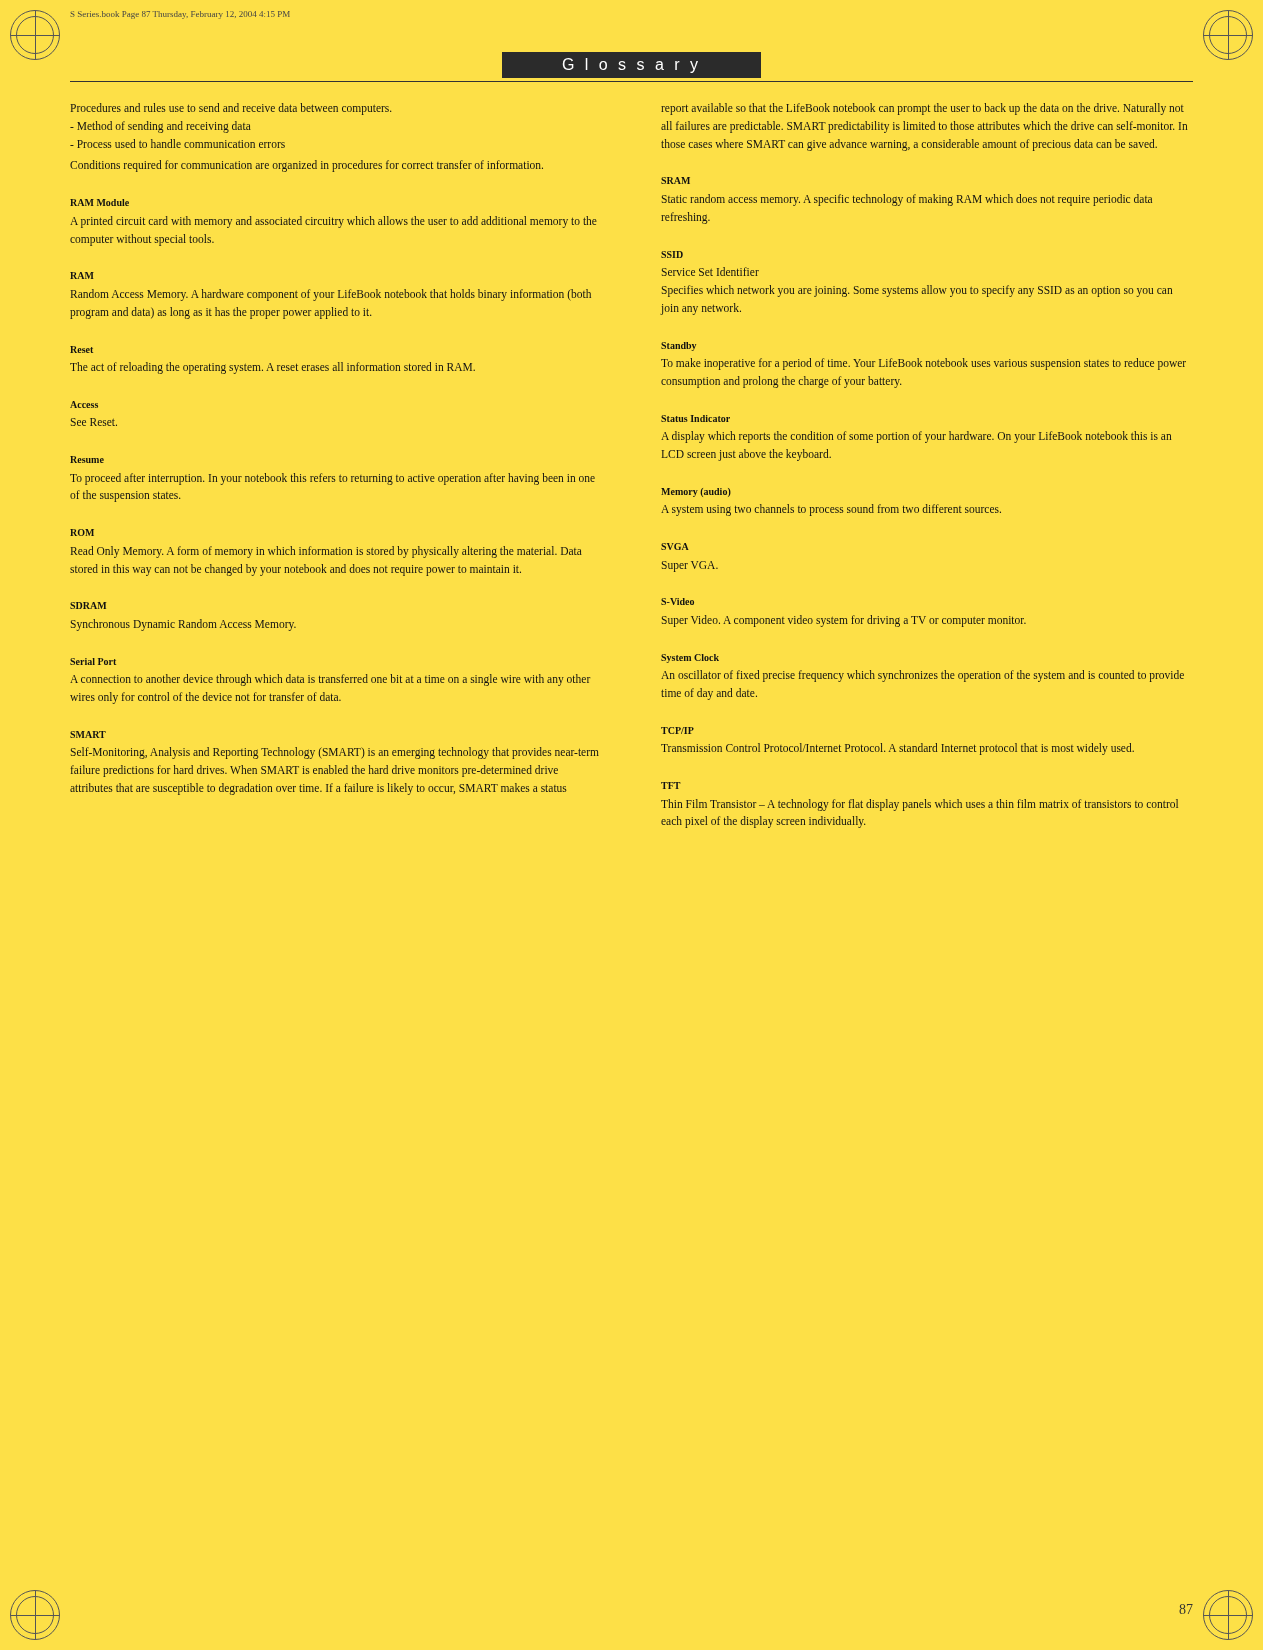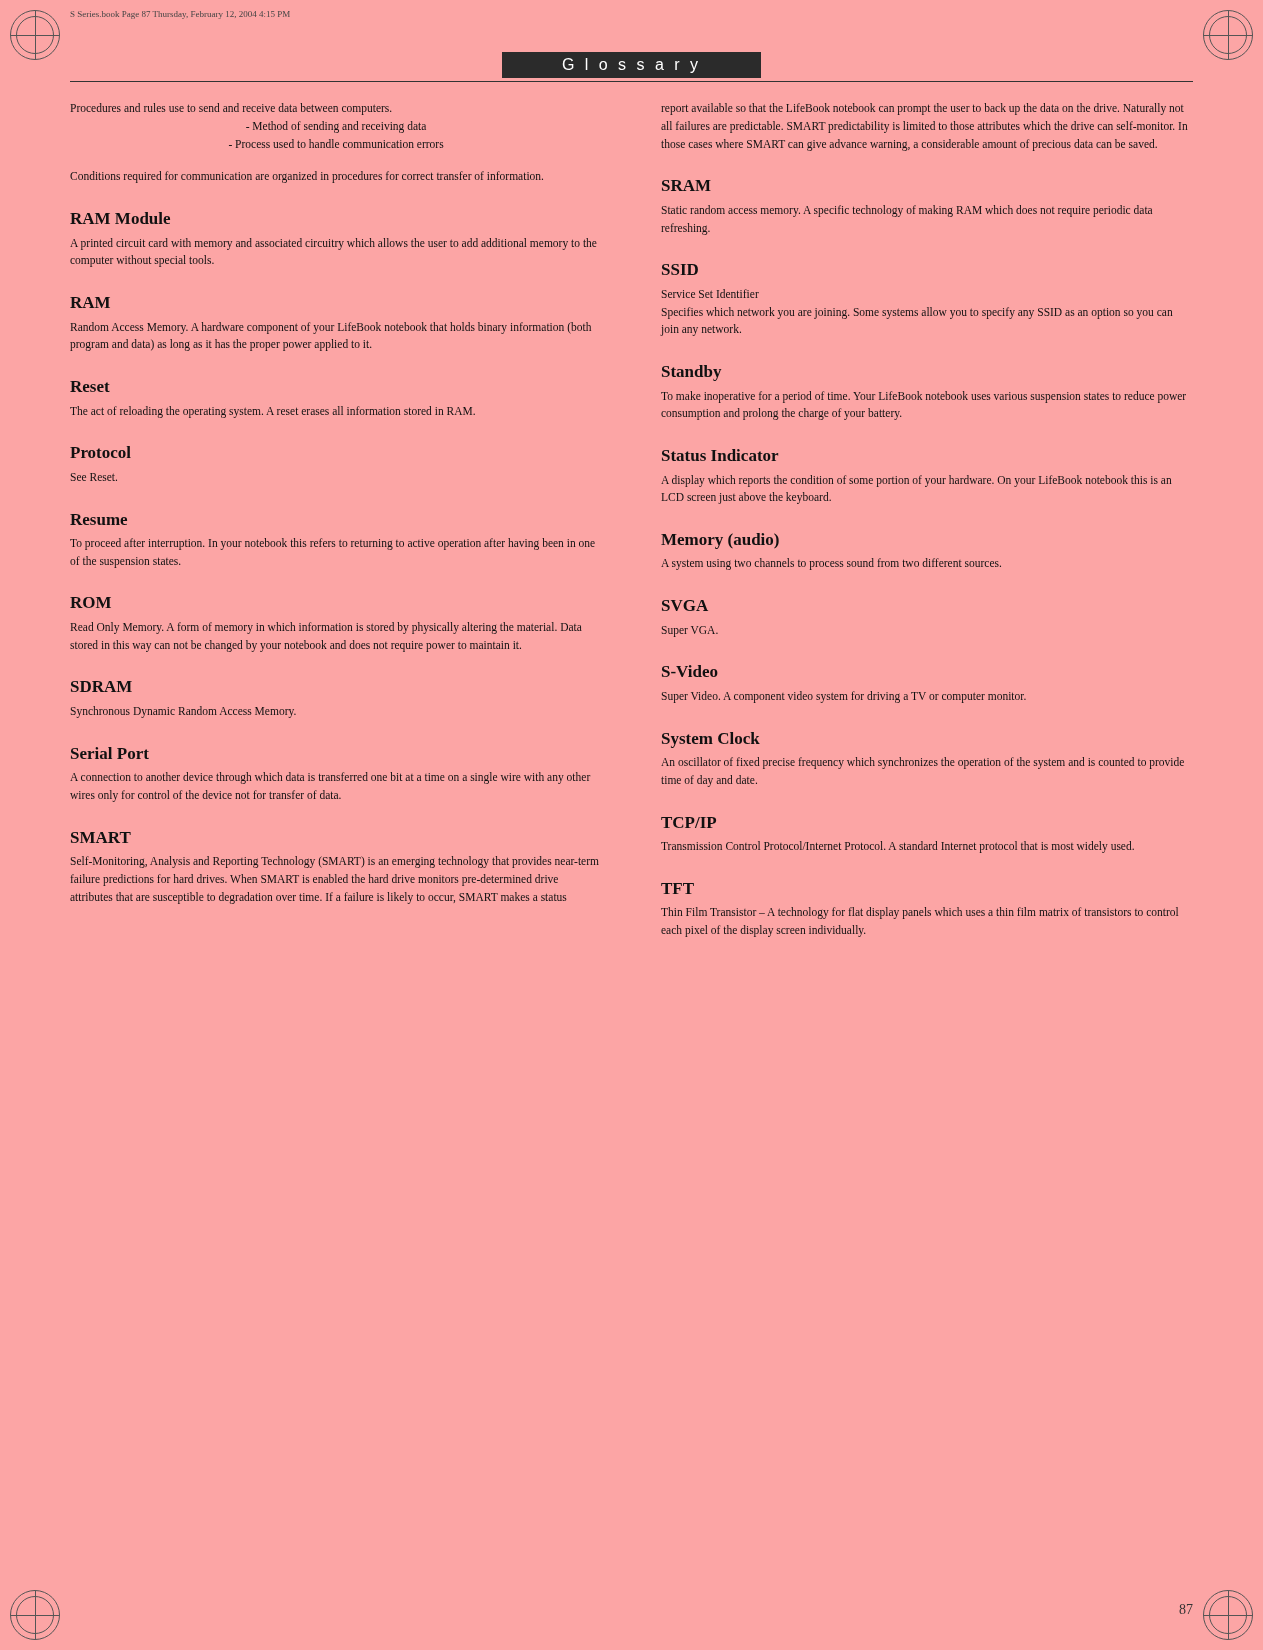--- a/index.html
+++ b/index.html
@@ -13,21 +13,21 @@
       display: flex;
       justify-content: center;
       align-items: flex-start;
       min-height: 100vh;
       font-family: 'Times New Roman', Times, serif;
     }
 
     .page {
       width: 1263px;
       min-height: 1650px;
-      background: #fca5a5;
+      background: #fde047;
       position: relative;
       padding: 0;
     }
 
     
     .corner {
       position: absolute;
       width: 60px;
       height: 60px;
       display: flex;
@@ -156,34 +156,33 @@
       line-height: 1.55;
       color: #111;
     }
 
     .glossary-entry {
       margin-bottom: 14px;
     }
 
     .entry-term {
       font-weight: bold;
-      font-size: 17px;
+      font-size: 10px;
       margin-bottom: 2px;
       display: block;
       margin-top: 20px;
     }
 
     .entry-def {
       font-size: 11.5px;
       line-height: 1.55;
     }
 
     .entry-bullets {
-      margin-bottom: 15px;
-      text-align: center;
+      margin-bottom: 4px;
     }
 
     .entry-bullet {
       font-size: 11.5px;
       line-height: 1.55;
     }
 
     
     .page-number {
       position: absolute;
@@ -253,21 +252,21 @@
         <span class="entry-term">RAM</span>
         <span class="entry-def">Random Access Memory. A hardware component of your LifeBook notebook that holds binary information (both program and data) as long as it has the proper power applied to it.</span>
       </div>
 
       <div class="glossary-entry">
         <span class="entry-term">Reset</span>
         <span class="entry-def">The act of reloading the operating system. A reset erases all information stored in RAM.</span>
       </div>
 
       <div class="glossary-entry">
-        <span class="entry-term">Protocol</span>
+        <span class="entry-term">Access</span>
         <span class="entry-def">See Reset.</span>
       </div>
 
       <div class="glossary-entry">
         <span class="entry-term">Resume</span>
         <span class="entry-def">To proceed after interruption. In your notebook this refers to returning to active operation after having been in one of the suspension states.</span>
       </div>
 
       <div class="glossary-entry">
         <span class="entry-term">ROM</span>

